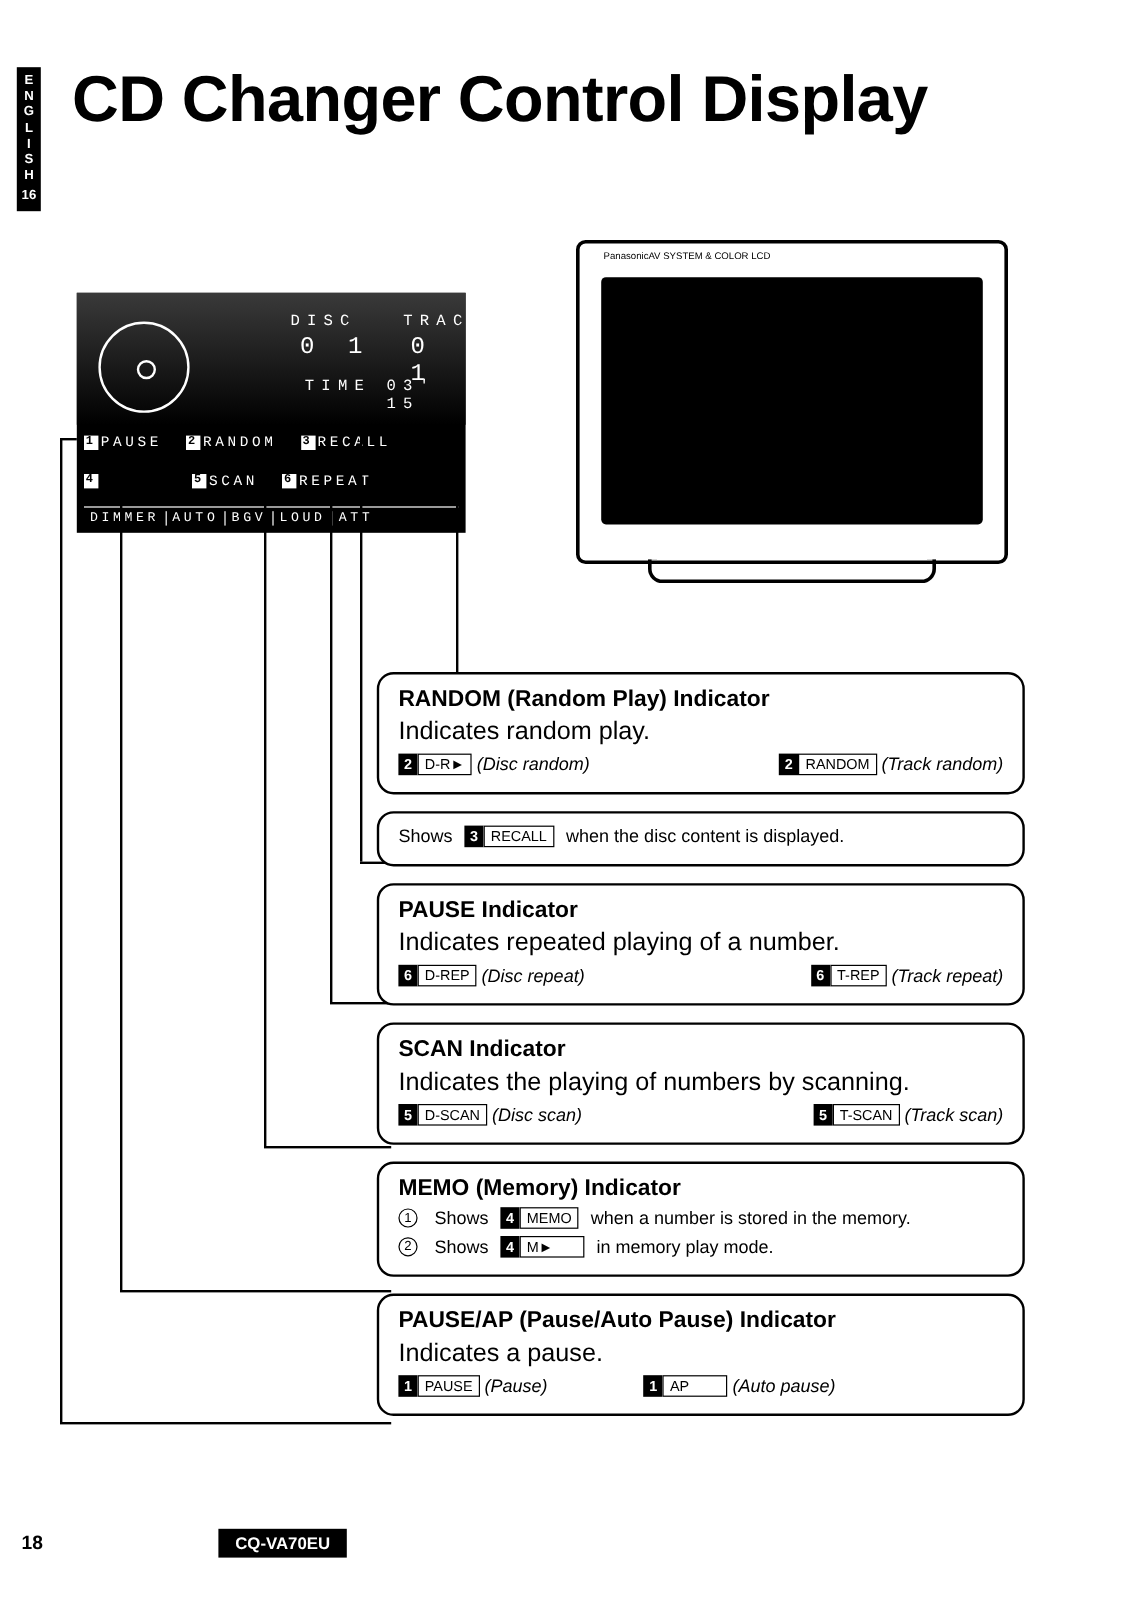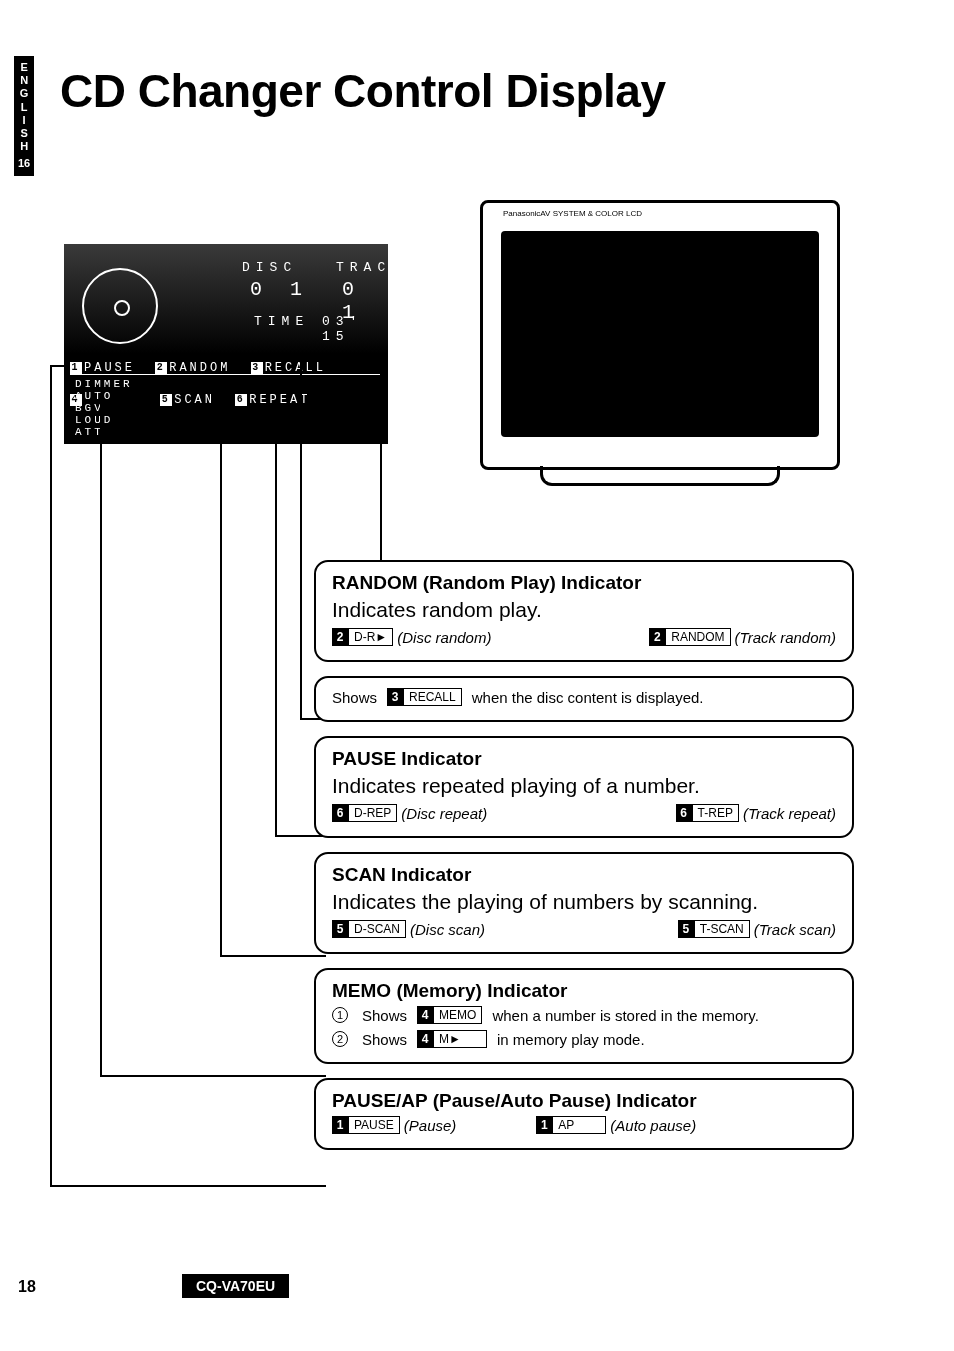--- a/index.html
+++ b/index.html
@@ -20,22 +20,22 @@
     font-size: 11px;
     font-weight: bold;
     text-align: center;
     padding: 5px 4px;
     line-height: 1.2;
   }
   .lang-tab .pgmark { margin-top: 4px; }
   .title {
     position: absolute;
     left: 60px;
-    top: 64px;
-    font-size: 46px;
+    top: 52px;
+    font-size: 54px;
     font-weight: 900;
     letter-spacing: -0.5px;
   }
   
   .lcd {
     position: absolute;
     left: 64px; top: 244px;
     width: 324px; height: 200px;
     background: #000;
     color: #fff;
@@ -60,21 +60,20 @@
   .lcd-big { position:absolute; font-family: "Courier New", monospace; font-size: 20px; letter-spacing: 8px; }
   .lcd-row1 { position:absolute; top: 116px; left: 6px; right: 6px; font-family:"Courier New",monospace; font-size:12px; letter-spacing:3px; }
   .lcd-row2 { position:absolute; top: 148px; left: 6px; right: 6px; font-family:"Courier New",monospace; font-size:12px; letter-spacing:3px; }
   .ind { display:inline-flex; align-items:center; margin-right:10px; }
   .numbox { background:#fff; color:#000; font-weight:bold; font-size:10px; width:12px; height:12px; display:inline-block; text-align:center; line-height:12px; margin-right:2px; }
   .lcd-status {
     position:absolute; left:6px; right:6px; bottom:6px;
     border-top:1px solid #fff; padding-top:3px;
     font-family:"Courier New",monospace; font-size:11px; letter-spacing:3px;
     display:flex;
-    flex-direction:column;
   }
   .lcd-status span { border-right:1px solid #fff; padding:0 5px; }
   .lcd-status span:last-child { border-right:none; }
 
   
   .monitor {
     position: absolute;
     left: 480px; top: 200px;
     width: 360px; height: 270px;
   }
@@ -293,20 +292,21 @@
       <span class="tag">
           <span class="nb">4</span>
           <span class="bx" style="min-width:54px;">M►</span>
         </span>
       <span>in memory play mode.</span>
     </div>
   </div>
 
   <div class="callout">
     <h3>PAUSE/AP (Pause/Auto Pause) Indicator</h3>
+    <div class="desc">Indicates a pause.</div>
     <div class="tagrow">
       <span class="tag">
           <span class="nb">1</span>
           <span class="bx">PAUSE</span>
           <span class="lbl">(Pause)</span>
         </span>
       <span style="width:60px"></span>
       <span class="tag">
           <span class="nb">1</span>
           <span class="bx" style="min-width:54px;">AP</span>

